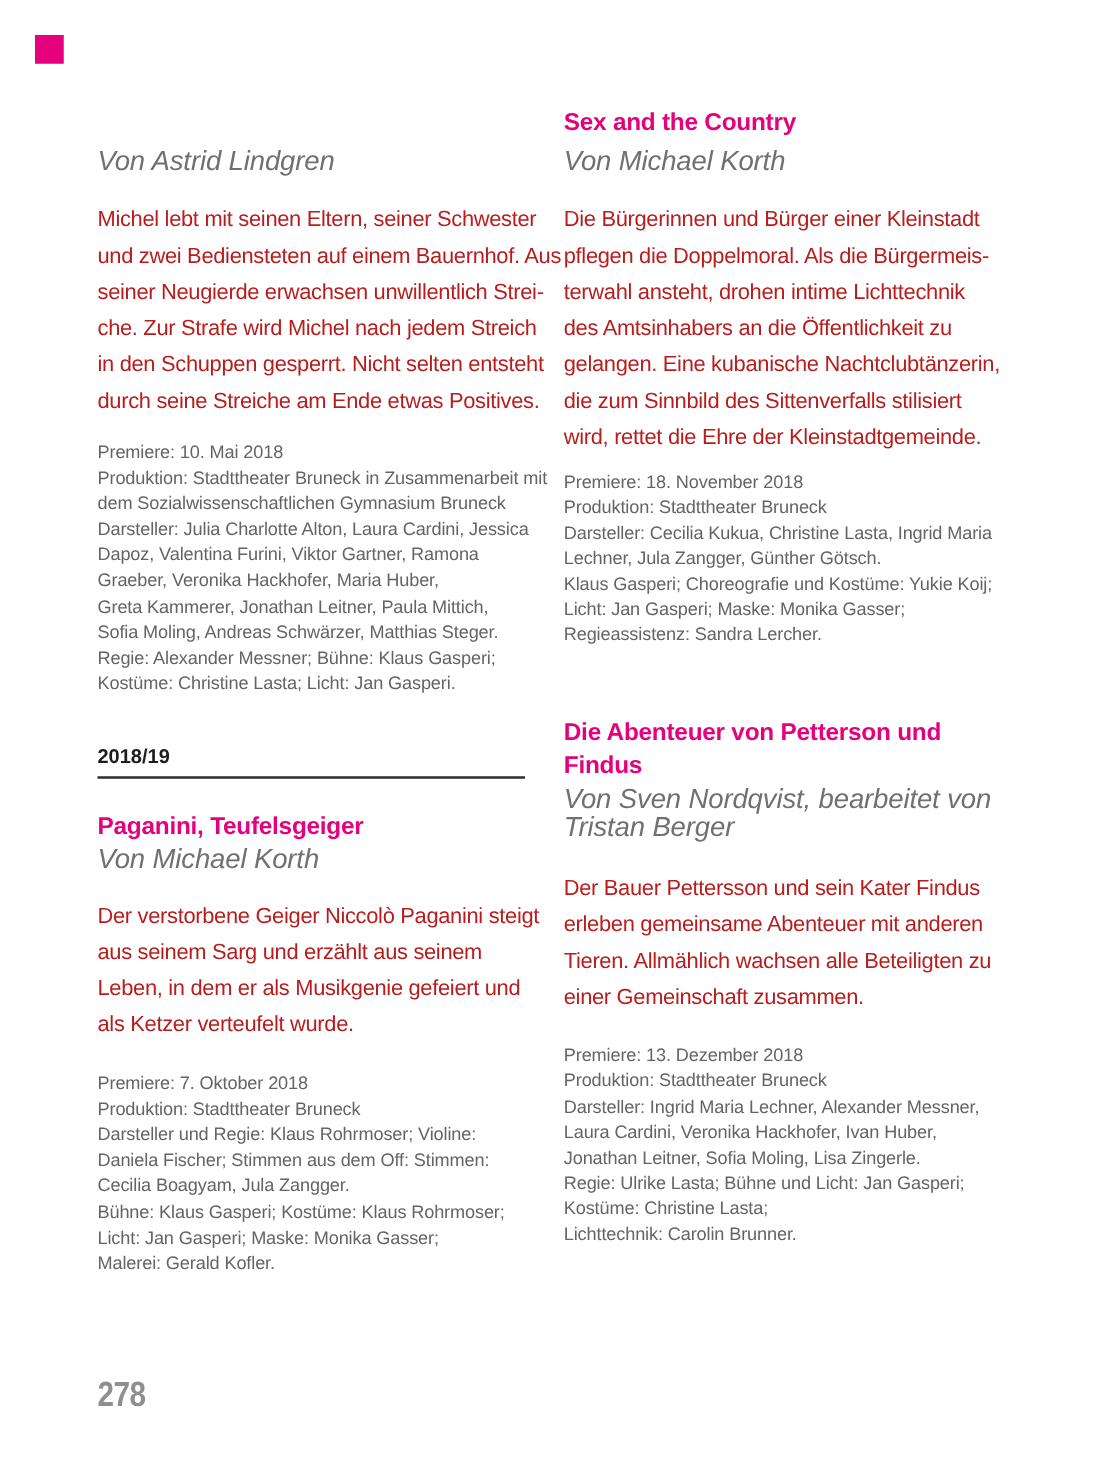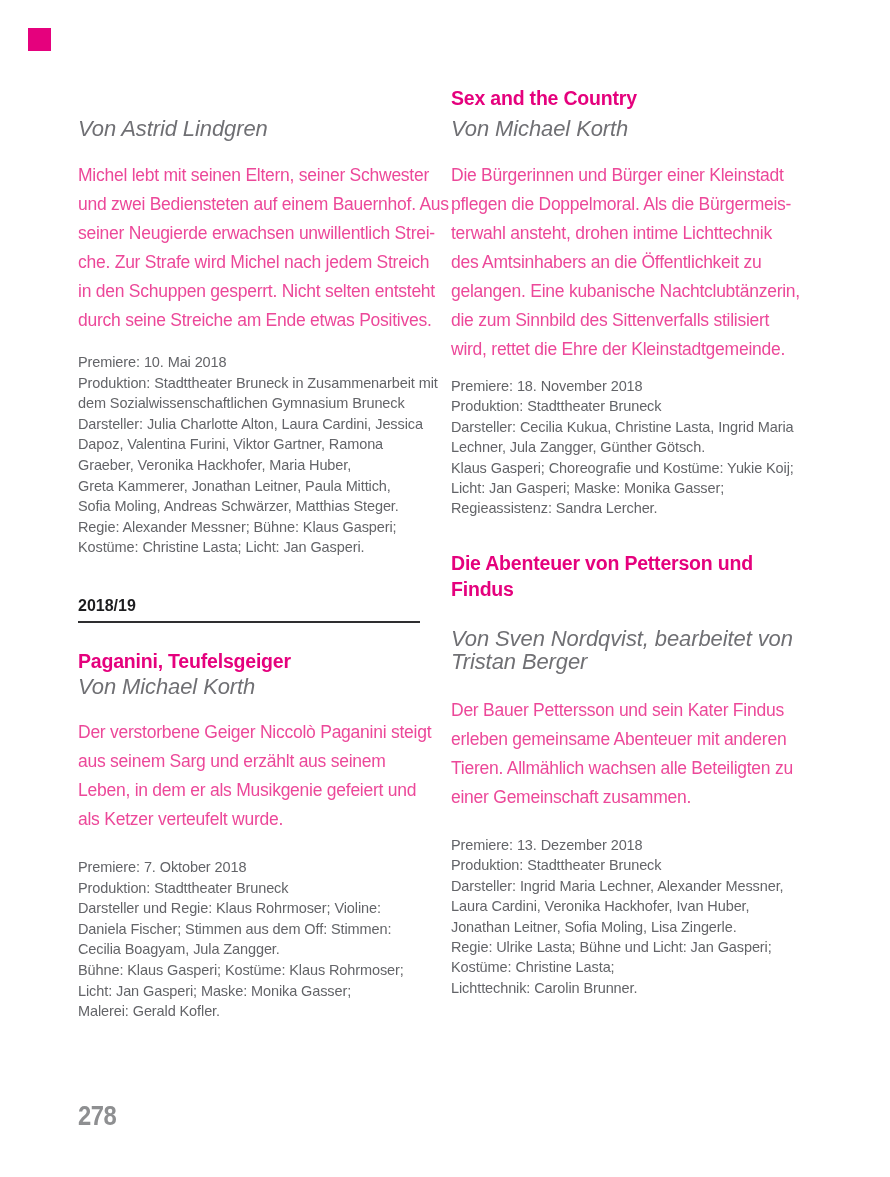--- a/index.html
+++ b/index.html
@@ -39,21 +39,21 @@
   
   .prod-author {
     color: #707074;
     font-size: 22px;
     font-style: italic;
     line-height: 23px;
     letter-spacing: -0.1px;
   }
   
   .prod-synopsis {
-    color: #ec4899;
+    color: #b91c1c;
     font-size: 17.5px;
     line-height: 29px;
     letter-spacing: -0.25px;
   }
   
   .prod-credits {
     color: #636468;
     font-size: 14.5px;
     line-height: 20.6px;
     letter-spacing: -0.1px;
@@ -162,21 +162,21 @@
   <div class="block col-right prod-credits credits-r" style="top:361px">
       <div>Premiere: 18. November 2018</div>
       <div>Produktion: Stadttheater Bruneck</div>
       <div>Darsteller: Cecilia Kukua, Christine Lasta, Ingrid Maria</div>
       <div>Lechner, Jula Zangger, Günther Götsch.</div>
       <div>Klaus Gasperi; Choreografie und Kostüme: Yukie Koij;</div>
       <div>Licht: Jan Gasperi; Maske: Monika Gasser;</div>
       <div>Regieassistenz: Sandra Lercher.</div>
     </div>
 
-  <div class="block col-right prod-title" style="top:550px">
+  <div class="block col-right prod-title" style="top:573px">
       <div>Die Abenteuer von Petterson und</div>
       <div>Findus</div>
     </div>
   <div class="block col-right prod-author" style="top:627px">
       <div>Von Sven Nordqvist, bearbeitet von</div>
       <div>Tristan Berger</div>
     </div>
   <div class="block col-right prod-synopsis" style="top:696px">
       <div>Der Bauer Pettersson und sein Kater Findus</div>
       <div>erleben gemeinsame Abenteuer mit anderen</div>

